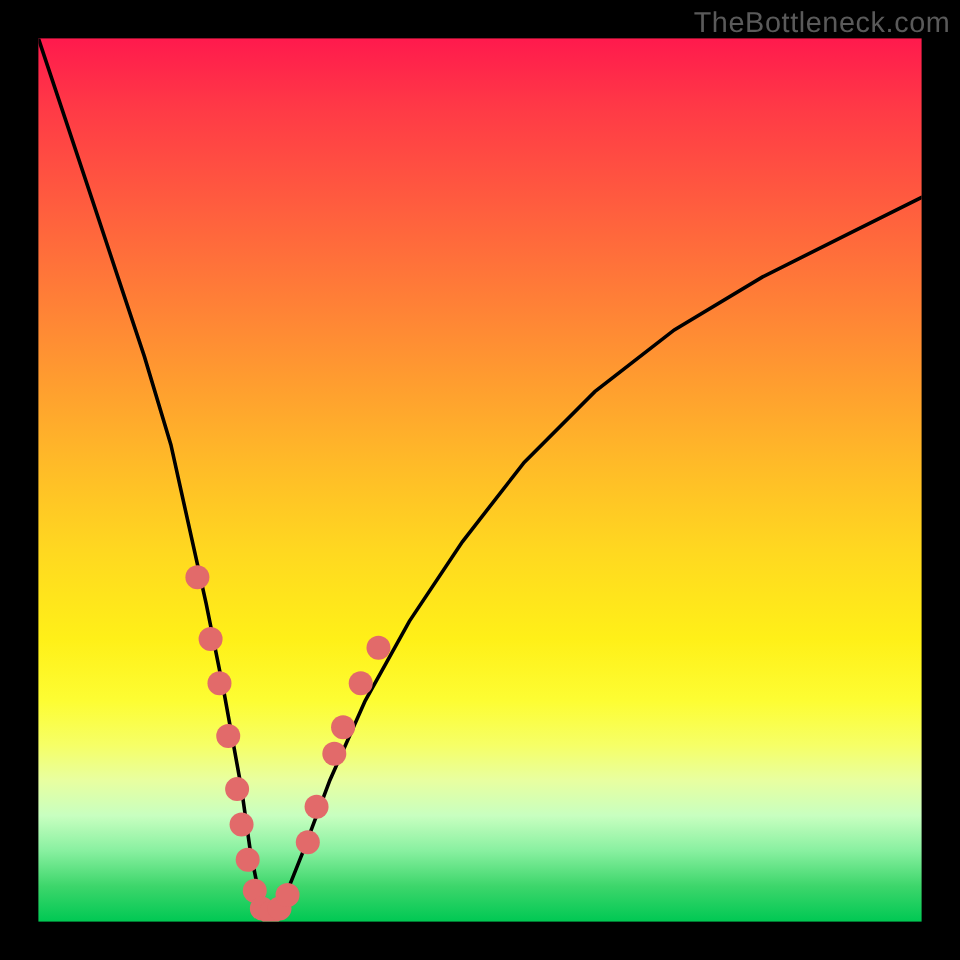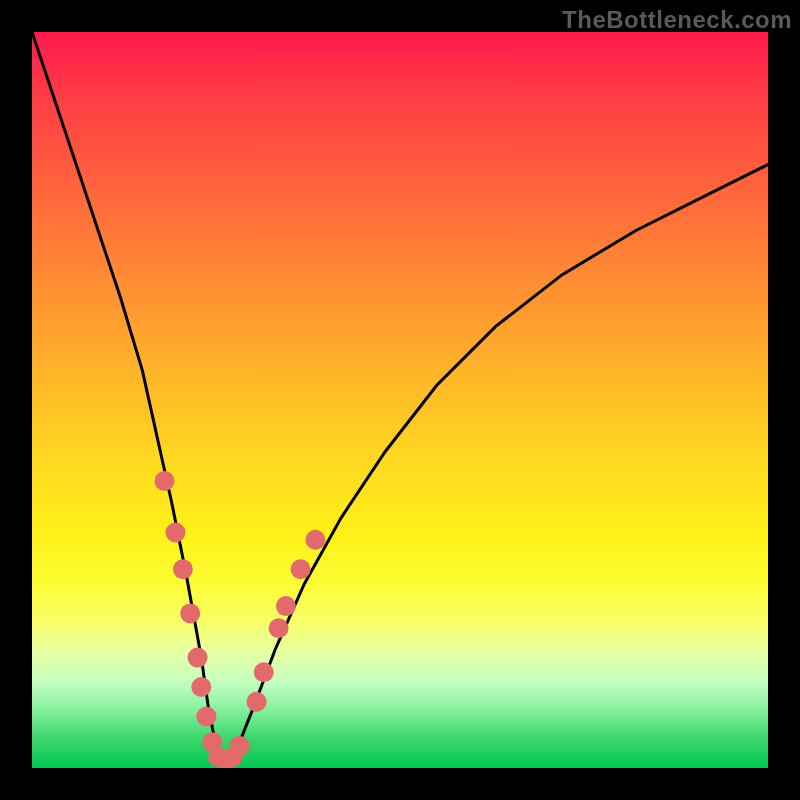--- a/index.html
+++ b/index.html
@@ -42,21 +42,21 @@
       #3dd66b 96%,
       #00c853 100%
     );
   }
   .watermark {
     position: absolute;
     top: 6px;
     right: 8px;
     color: #5a5a5a;
     font-size: 24px;
-    font-weight: 700;
+    font-weight: 400;
     letter-spacing: 0.5px;
     user-select: none;
   }
   svg.curve {
     position: absolute;
     left: 0;
     top: 0;
     width: 736px;
     height: 736px;
   }

